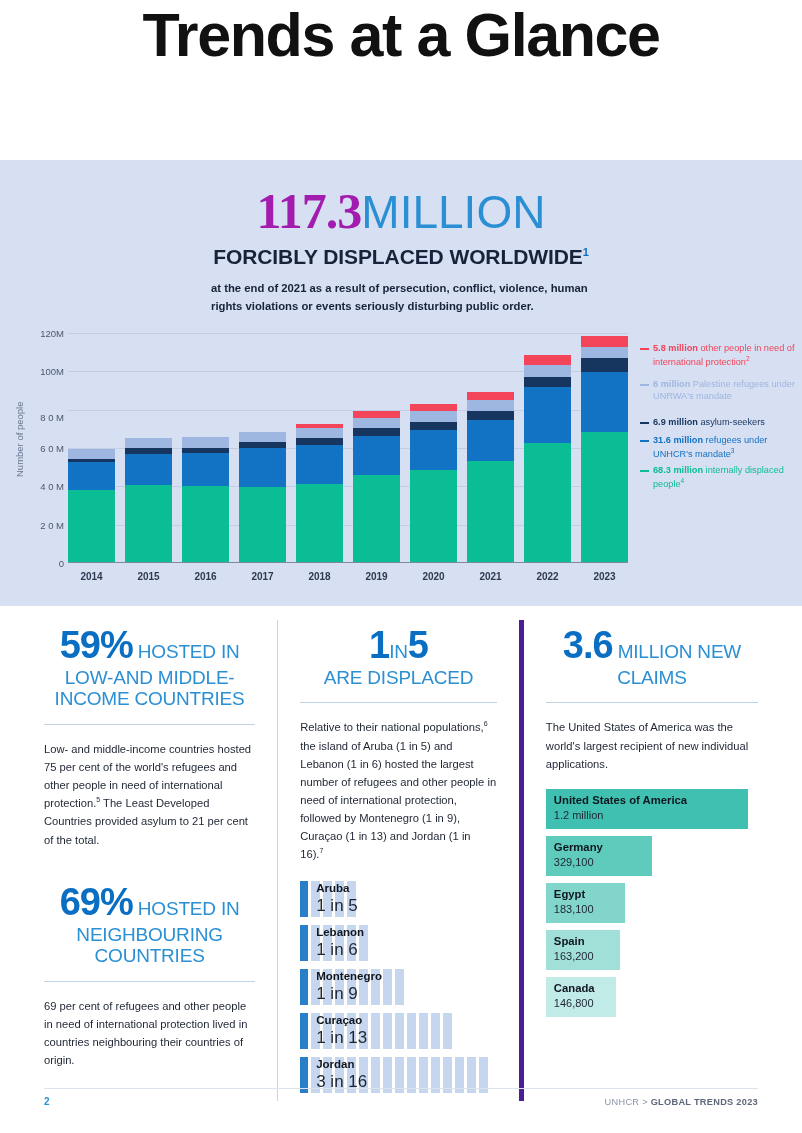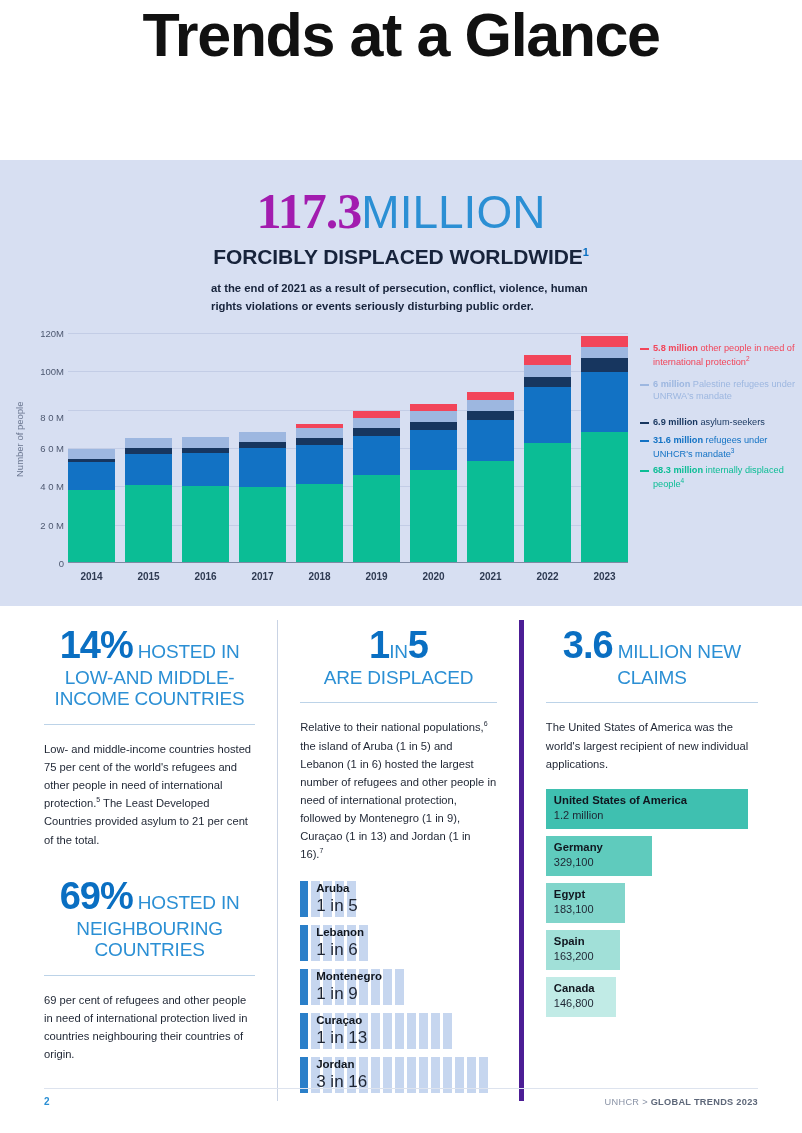--- a/index.html
+++ b/index.html
@@ -399,28 +399,28 @@
           <div class="legend-item" style="top: 100px; color: rgb(18, 114, 196);"><b>31.6 million</b> refugees under UNHCR's mandate<sup>3</sup></div>
           <div class="legend-item" style="top: 130px; color: rgb(11, 189, 149);"><b>68.3 million</b> internally displaced people<sup>4</sup></div>
         </div>
     </div>
   </div>
 
   <div class="cols">
 
     <div class="col col-1">
       <div class="stat-head">
-        <span class="stat-big">14%</span><span class="stat-small"> HOSTED IN LOW-AND MIDDLE-INCOME COUNTRIES</span>
+        <span class="stat-big">59%</span><span class="stat-small"> HOSTED IN LOW-AND MIDDLE-INCOME COUNTRIES</span>
       </div>
       <div class="stat-rule"></div>
       <div class="body-text">
         <span>Low- and middle-income countries hosted 75 per cent of the world's refugees and other people in need of international protection.</span><sup>5</sup><span> The Least Developed Countries provided asylum to 21 per cent of the total.</span>
       </div>
 
-      <div class="stat-head" style="margin-top:22px">
+      <div class="stat-head" style="margin-top:28px">
         <span class="stat-big">69%</span><span class="stat-small"> HOSTED IN NEIGHBOURING COUNTRIES</span>
       </div>
       <div class="stat-rule"></div>
       <div class="body-text">69 per cent of refugees and other people in need of international protection lived in countries neighbouring their countries of origin.</div>
     </div>
 
     <div class="col col-2">
       <div class="stat-head">
         <span class="stat-big">1</span><span class="stat-small">IN</span><span class="stat-big">5</span>
         <div class="stat-small">ARE DISPLACED</div>

